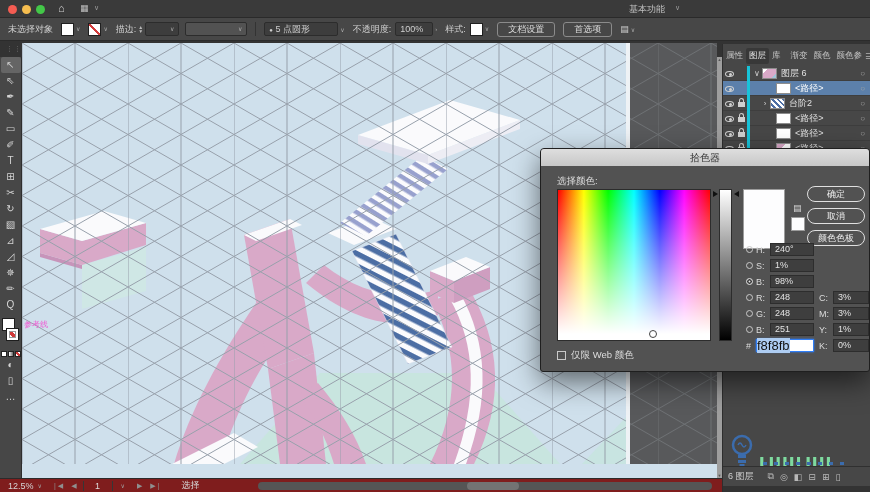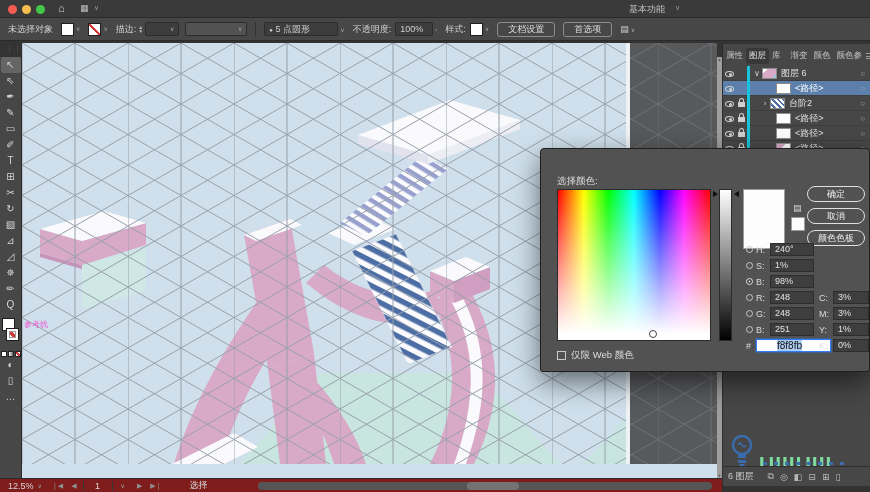--- a/index.html
+++ b/index.html
@@ -95,21 +95,21 @@
   .wm-text{position:absolute;left:32px;top:20px;font-size:21px;font-weight:bold;color:#86efac;letter-spacing:1px;}
   .wm-dots{position:absolute;left:36px;top:30px;display:flex;gap:7px;}
   .wm-dot{width:4px;height:3px;background:#3a72bc;}
 
   
   .statusbar{position:absolute;left:0;top:478px;width:722px;height:14px;background:#7f1d1d;border-top:1px solid #2b2b2b;display:flex;align-items:center;font-size:9px;color:#d6d6d6;}
   .sb-zoom{margin-left:8px;}
   .sb-chev{font-size:6px;color:#a0a0a0;margin:0 6px 0 4px;}
   .sb-nav{color:#8f8f8f;font-size:7px;letter-spacing:2px;margin-left:6px;}
   .sb-abox{min-width:30px;text-align:center;color:#ddd;border-left:1px solid #363636;border-right:1px solid #363636;padding:0 6px;margin:0 4px;}
-  .sb-status{margin-left:28px;color:#d6d6d6;}
+  .sb-status{margin-left:20px;color:#d6d6d6;}
   .hscroll{position:absolute;left:258px;right:10px;top:3px;height:8px;background:#555;border-radius:4px;}
   .hthumb{position:absolute;left:46%;width:52px;height:8px;background:#737373;border-radius:4px;}
 
   
   .dialog{position:absolute;left:540px;top:148px;width:330px;height:224px;background:#525252;border:1px solid #1f1f1f;border-radius:4px 4px 3px 3px;box-shadow:0 10px 28px rgba(0,0,0,.55);}
   .dlg-title{position:absolute;left:0;top:0;width:328px;height:17px;background:linear-gradient(#dedede,#c7c7c7);border-radius:3px 3px 0 0;text-align:center;color:#333;font-size:10px;line-height:17px;}
   .dlg-label{position:absolute;left:16px;top:26px;color:#dedede;font-size:9.5px;}
   .cfield{position:absolute;left:16px;top:40px;width:154px;height:152px;border:1px solid #2c2c2c;
      background-image:linear-gradient(to bottom,rgba(255,255,255,0) 0%,#ffffff 96%),
        linear-gradient(to right,#f00 0%,#ff0 17%,#0f0 33%,#0ff 50%,#00f 67%,#f0f 83%,#f00 100%);}
@@ -120,21 +120,21 @@
   .cpreview{position:absolute;left:202px;top:40px;width:42px;height:60px;background:#fdfdfe;border:1px solid #9c9c9c;}
   .cube-ic{position:absolute;left:252px;top:54px;color:#d6d6d6;font-size:9px;}
   .csmall{position:absolute;left:250px;top:68px;width:14px;height:14px;background:#fdfdfe;border:1px solid #9c9c9c;}
   .dlg-btn{position:absolute;left:266px;width:58px;height:16px;border:1px solid #e0e0e0;border-radius:8px;color:#eee;font-size:9px;text-align:center;line-height:14px;}
   .fieldrow{position:absolute;display:flex;align-items:center;height:13px;}
   .radio{width:7px;height:7px;border:1px solid #c9c9c9;border-radius:50%;margin-right:3px;flex:none;}
   .radio.sel{background:#e8e8e8;box-shadow:inset 0 0 0 1.5px #333;}
   .flabel{color:#dcdcdc;font-size:9px;width:14px;}
   .fbox{width:44px;height:13px;background:#3e3e3e;border:1px solid #2d2d2d;color:#e2e2e2;font-size:9px;line-height:11px;padding-left:4px;}
   .fbox.sm{width:36px;}
-  .hexbox{width:75px;height:13px;background:#fff;border:1px solid #2f7ef7;box-shadow:0 0 2px #2f7ef7;font-size:10px;line-height:11px;padding-left:20px;color:#111;}
+  .hexbox{width:58px;height:13px;background:#fff;border:1px solid #2f7ef7;box-shadow:0 0 2px #2f7ef7;font-size:13px;line-height:11px;padding-left:0;color:#111;}
   .hexbox .hl{background:#aecdf2;}
   .cb-square{display:inline-block;width:9px;height:9px;border:1px solid #c9c9c9;background:transparent;vertical-align:middle;margin-right:5px;}
   .webonly{position:absolute;left:16px;top:200px;color:#dedede;font-size:9.5px;}
 
   .guide-label{fill:#f056d2;font-size:8px;}
 </style>
 </head>
 <body>
 
 <div class="app">
@@ -408,20 +408,21 @@
     <span class="sb-chev">∨</span>
     <span class="sb-nav">▶</span>
     <span class="sb-nav">▶|</span>
     <span class="sb-status">选择</span>
     <div class="hscroll">
       <div class="hthumb"></div>
     </div>
   </div>
 
   <div class="dialog">
+    <div class="dlg-title">拾色器</div>
     <div class="dlg-label">选择颜色:</div>
 
     <div class="cfield">
       <span class="csel"></span>
     </div>
     <div class="cslider"></div>
     <span class="sl-arrow-l"></span>
     <span class="sl-arrow-r"></span>
     <div class="cpreview"></div>
     <span class="cube-ic">▤</span>

